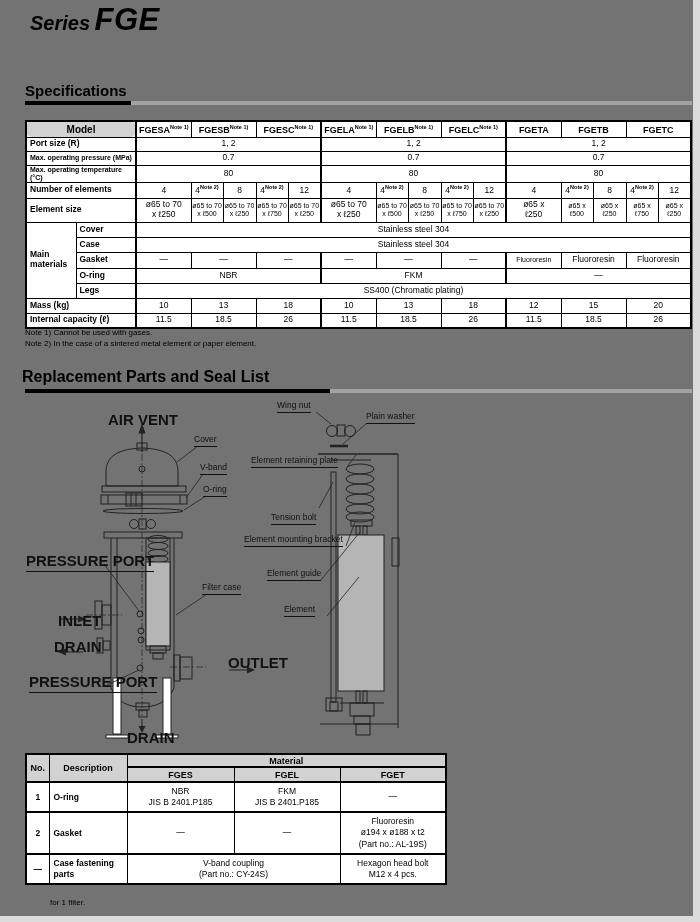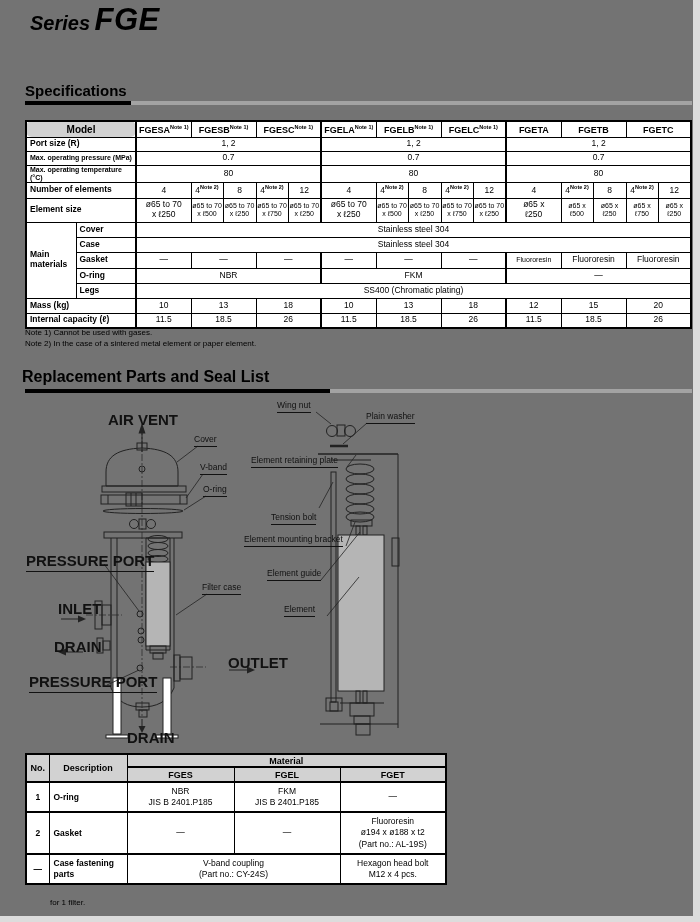--- a/index.html
+++ b/index.html
@@ -395,21 +395,21 @@
         </g>
       </g>
     </svg>
 
     <div class="dlabel b c" style="left:106px;top:13px;width:74px;">AIR VENT</div>
     <div class="dlabel u" style="left:194px;top:36px;">Cover</div>
     <div class="dlabel u" style="left:200px;top:64px;">V-band</div>
     <div class="dlabel u" style="left:203px;top:86px;">O-ring</div>
     <div class="dlabel b u" style="left:26px;top:154px;">PRESSURE PORT</div>
     <div class="dlabel u" style="left:202px;top:184px;">Filter case</div>
-    <div class="dlabel b" style="left:58px;top:202px;">INLET</div>
+    <div class="dlabel b" style="left:58px;top:214px;">INLET</div>
     <div class="dlabel b" style="left:54px;top:240px;">DRAIN</div>
     <div class="dlabel b" style="left:228px;top:256px;">OUTLET</div>
     <div class="dlabel b u" style="left:29px;top:275px;">PRESSURE PORT</div>
     <div class="dlabel b" style="left:127px;top:331px;">DRAIN</div>
 
     <div class="dlabel u" style="left:277px;top:2px;">Wing nut</div>
     <div class="dlabel u" style="left:366px;top:13px;">Plain washer</div>
     <div class="dlabel u" style="left:251px;top:57px;">Element retaining plate</div>
     <div class="dlabel u" style="left:271px;top:90px;margin-top:24px;">Tension bolt</div>
     <div class="dlabel u" style="left:244px;top:136px;">Element mounting bracket</div>

